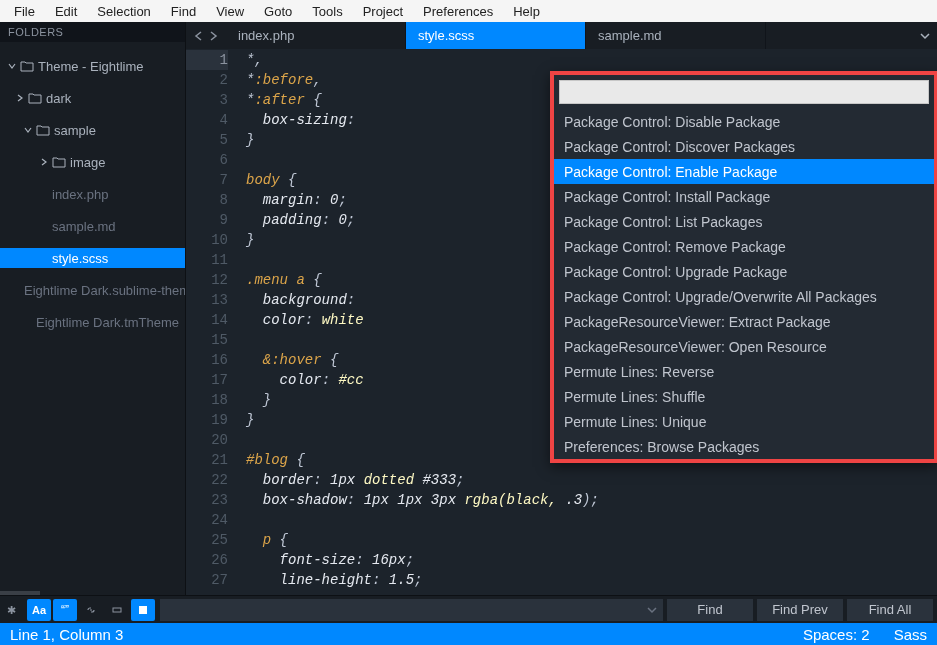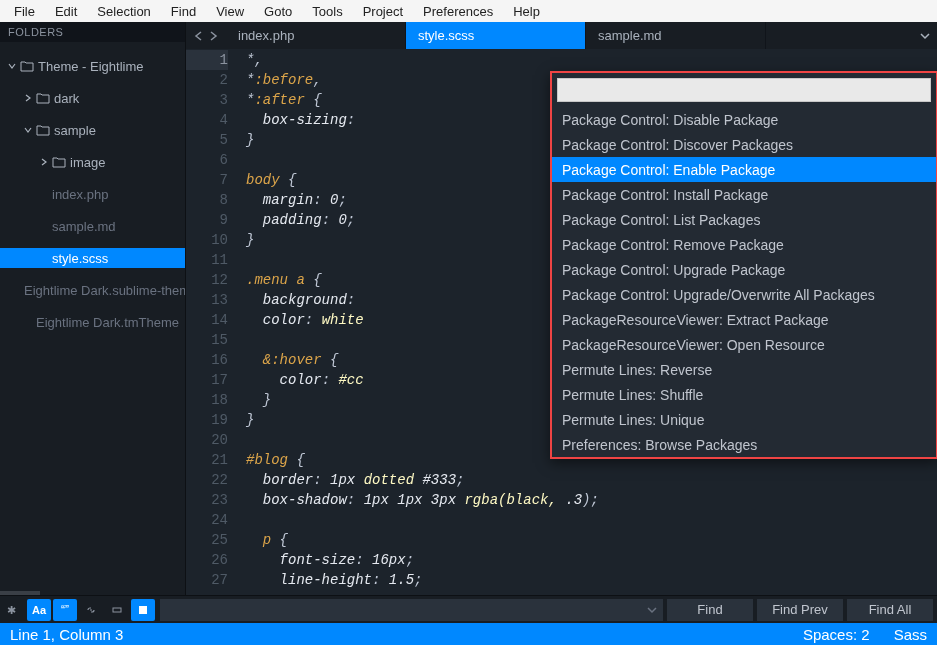--- a/index.html
+++ b/index.html
@@ -181,21 +181,21 @@
   top: 140px;
   background: #3b424c;
 }
 
 .command-palette {
   position: absolute;
   top: 49px;
   left: 364px;
   width: 388px;
   background: #232a33;
-  border: 2px solid #ef4444;
+  border: 4px solid #ef4444;
   box-shadow: 0 4px 12px rgba(0,0,0,0.5);
   z-index: 50;
 }
 .command-input {
   margin: 5px;
   height: 24px;
   background: #e9e9e9;
   border: 1px solid #c7c7c7;
 }
 .command-list { }
@@ -293,21 +293,21 @@
               <path d="M1 2 L4 6 L7 2" stroke="currentColor" stroke-width="1.2" fill="none"></path>
             </svg>
           </span>
           <span class="folder-icon">
             <svg width="14" height="14" viewBox="0 0 14 14">
               <path d="M1 3h4l1 1h7v8H1z" fill="none" stroke="currentColor" stroke-width="1"></path>
             </svg>
           </span>
           <span class="label-text">Theme - Eightlime</span>
         </div>
-        <div class="tree-row" style="padding-left: 22px;">
+        <div class="tree-row" style="padding-left: 14px;">
           <span class="arrow">
             <svg viewBox="0 0 8 8">
               <path d="M2 1 L6 4 L2 7" stroke="currentColor" stroke-width="1.2" fill="none"></path>
             </svg>
           </span>
           <span class="folder-icon">
             <svg width="14" height="14" viewBox="0 0 14 14">
               <path d="M1 3h4l1 1h7v8H1z" fill="none" stroke="currentColor" stroke-width="1"></path>
             </svg>
           </span>

